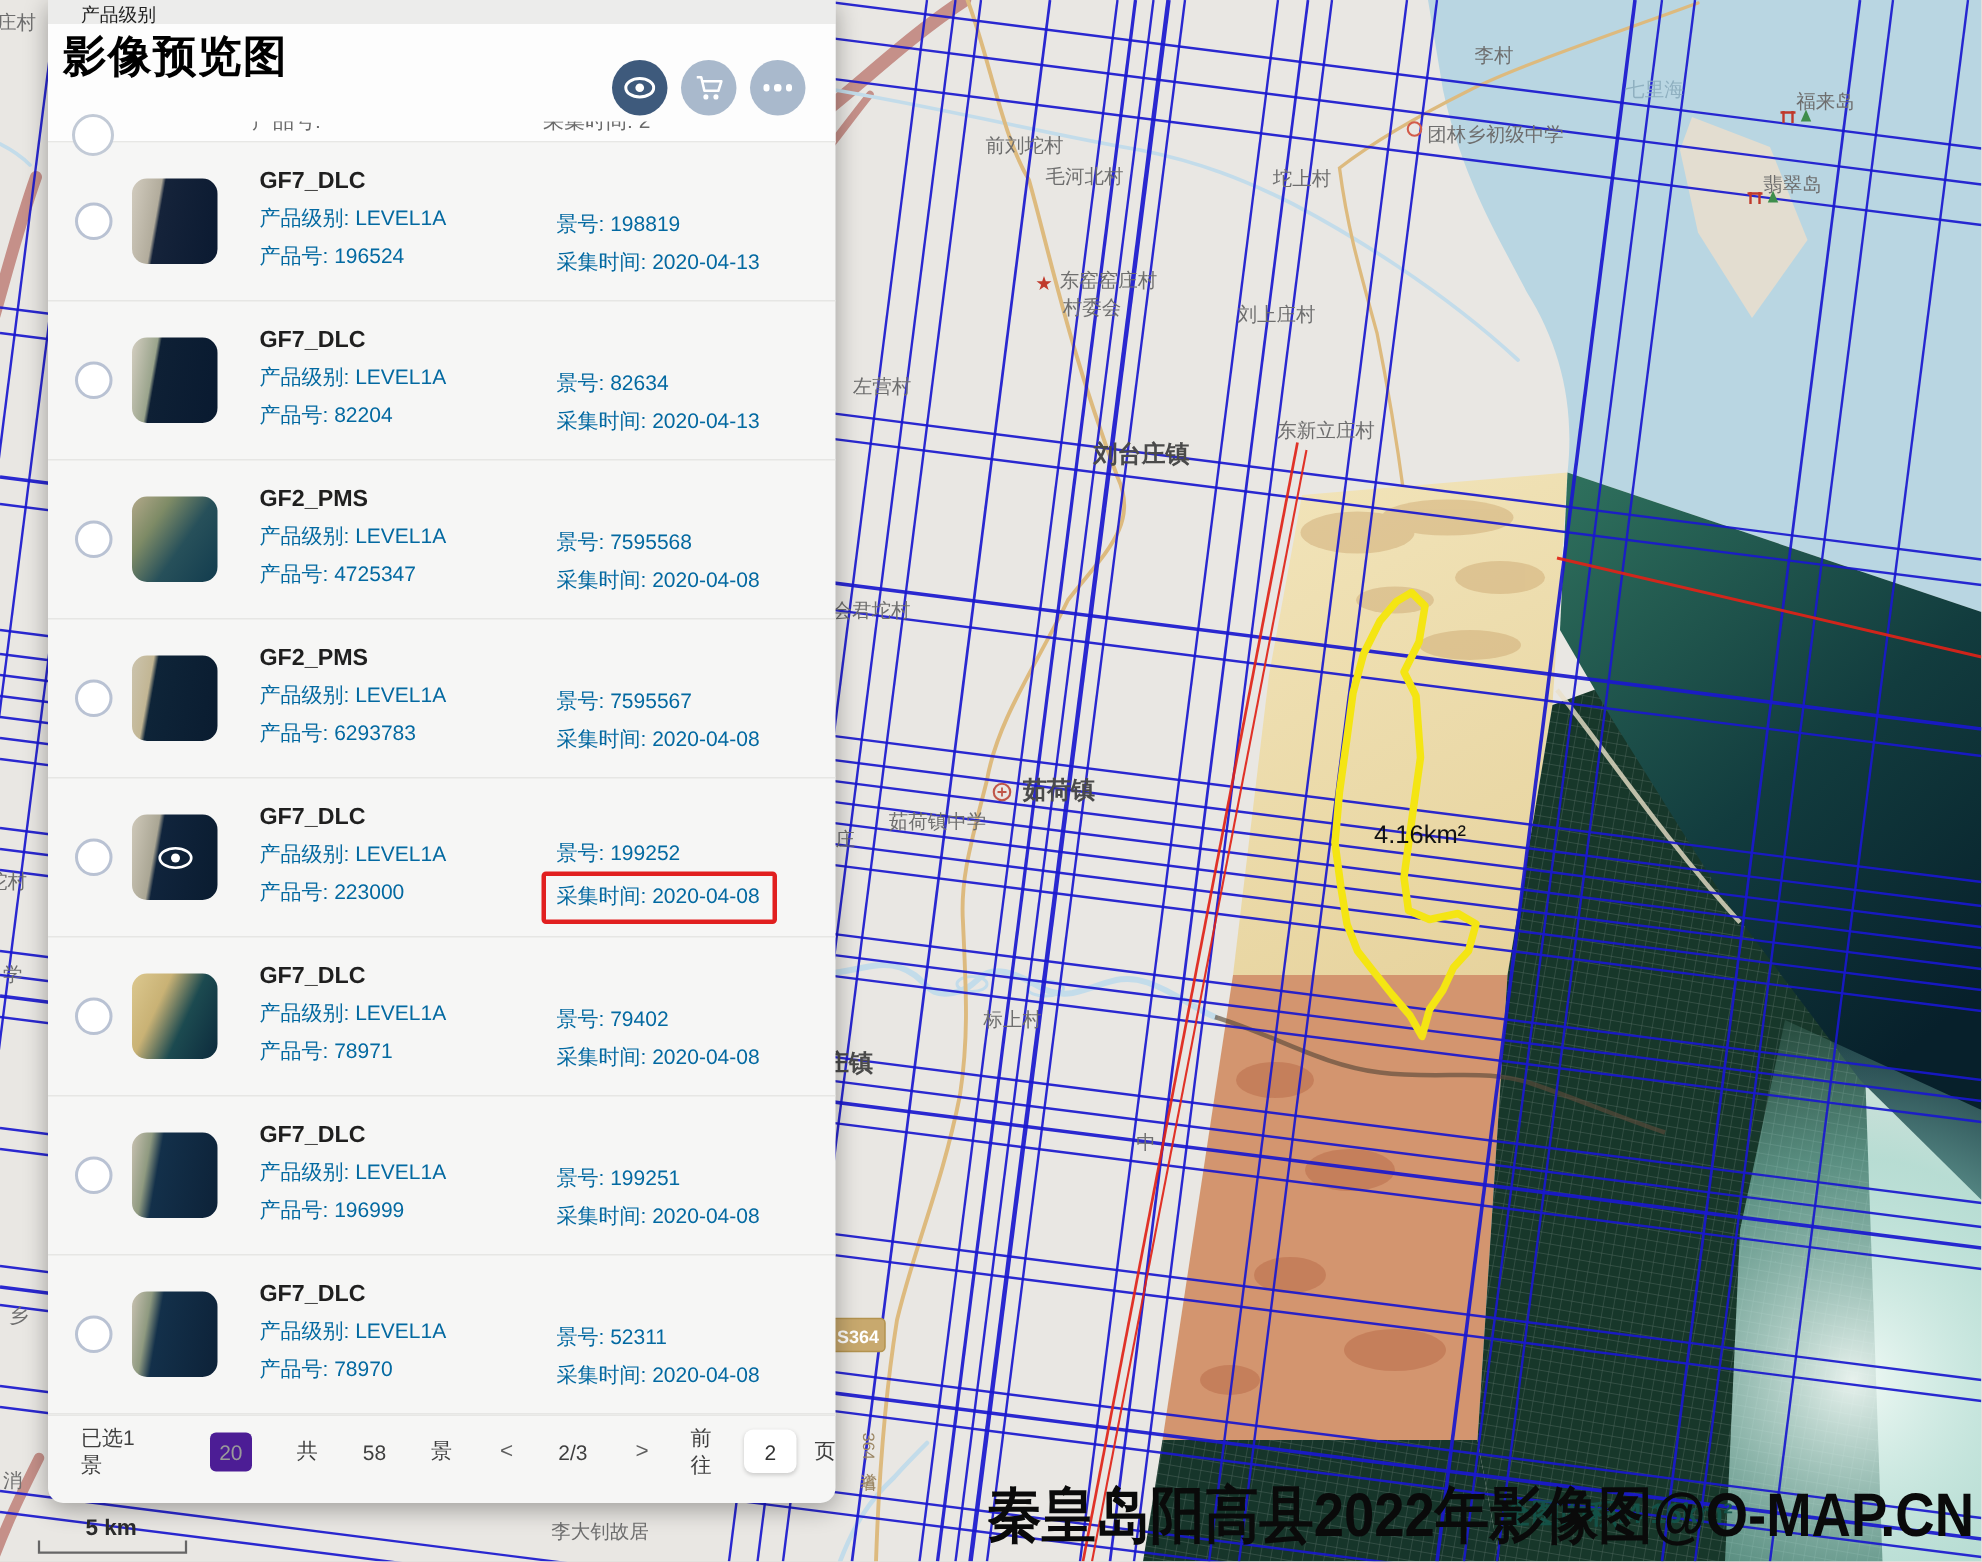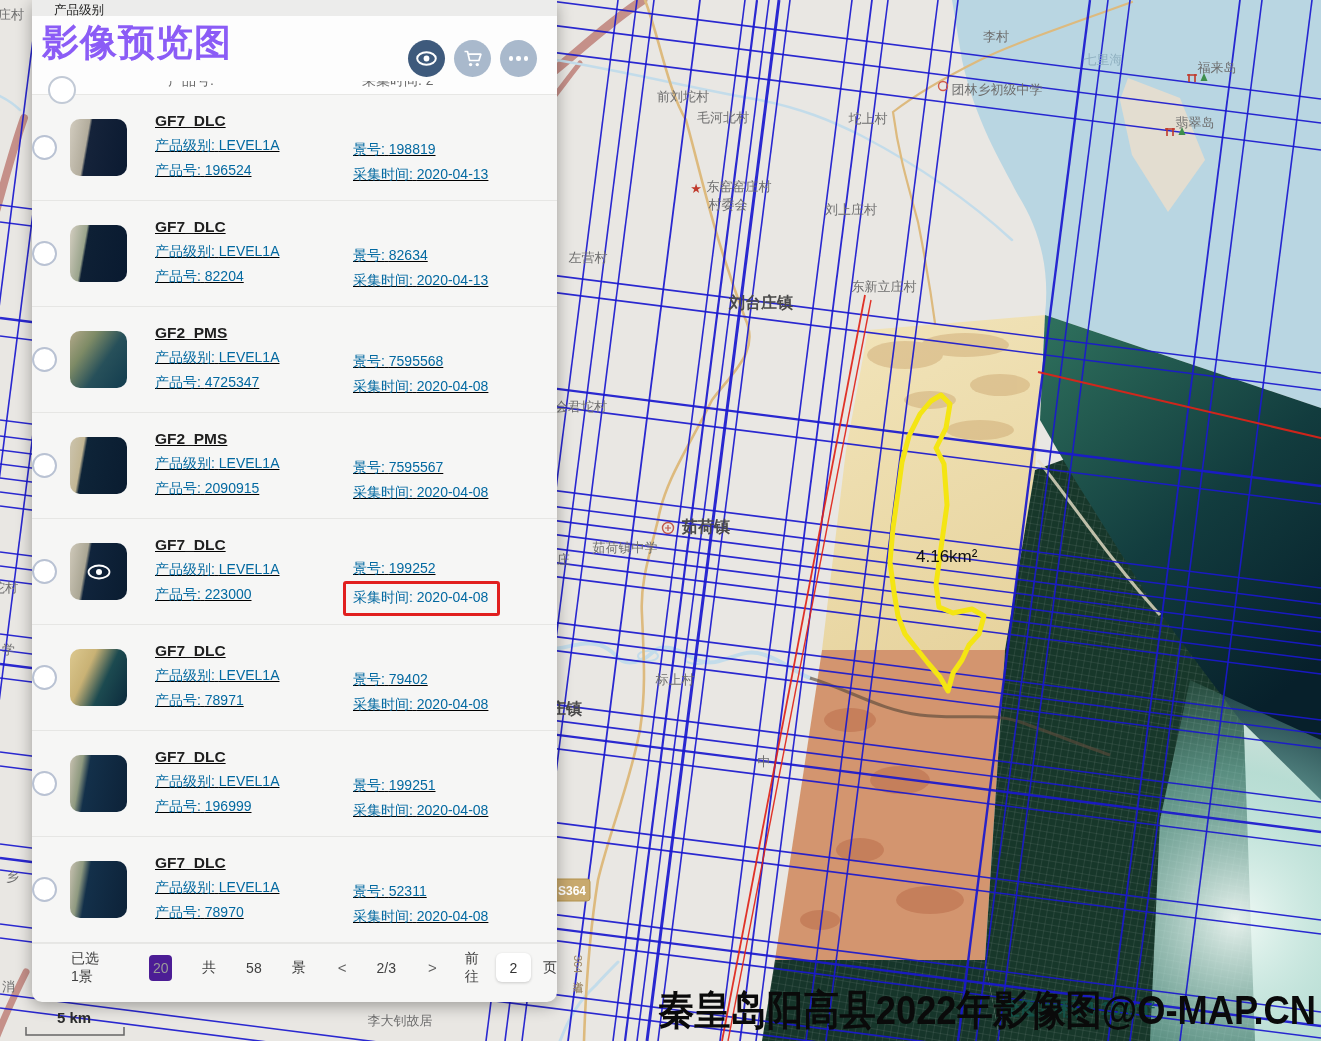--- a/index.html
+++ b/index.html
@@ -8,56 +8,56 @@
   #map-svg{position:absolute;left:0;top:0;z-index:0;}
 
   
   #panel{position:absolute;left:32px;top:0;width:525px;height:1002px;z-index:2;
          background:#f6f6f5;border-radius:0 0 10px 10px;
          box-shadow:0 4px 16px rgba(0,0,0,.33);display:flex;flex-direction:column;}
   .top-strip{height:16px;background:#ececeb;}
   .panel-header{position:relative;height:78px;background:#fdfdfd;
                 border-bottom:1px solid #e7e7e5;flex:none;}
   .filter-label{position:absolute;left:22px;top:-14px;font-size:12.5px;color:#222;}
-  .panel-title{position:absolute;left:10px;top:2px;margin:0;font-size:37px;
-               font-weight:bold;color:#8b5cf6;letter-spacing:1px;}
+  .panel-title{position:absolute;left:10px;top:2px;margin:0;font-size:29px;
+               font-weight:bold;color:#000000;letter-spacing:1px;}
   .toolbar{position:absolute;right:20px;top:24px;display:flex;gap:9px;}
   .tool-btn{width:37px;height:37px;border-radius:50%;border:none;cursor:pointer;
             display:flex;align-items:center;justify-content:center;padding:0;}
   .tool-btn.primary{background:#3e5a7c;}
   .tool-btn.muted{background:#a9b9cc;}
   .dots{display:flex;gap:3px;}
   .dots i{width:4.5px;height:4.5px;border-radius:50%;background:#fff;}
   .partial-radio{position:absolute;left:16px;bottom:-10px;width:24px;height:24px;
                  border-radius:50%;border:2px solid #c2cad6;background:#fff;}
   .partial-line{position:absolute;left:0;bottom:2px;height:11px;width:100%;
                 overflow:hidden;color:#6a6a6a;font-size:14px;}
   .partial-line span{position:absolute;top:-9px;}
 
   
   #product-list{flex:none;}
   .row{height:106px;display:flex;align-items:center;border-bottom:1px solid #e6e6e4;
-       box-sizing:border-box;text-decoration:underline;}
+       padding-left:18px;box-sizing:border-box;}
   .radio{width:21px;height:21px;flex:none;border-radius:50%;
          border:2px solid #b9c2d3;background:#fff;cursor:pointer;}
   .thumb{position:relative;width:57px;height:57px;flex:none;border-radius:10px;
          margin-left:13px;background:#16233a;}
   .thumb .eye-ov{position:absolute;inset:0;display:none;align-items:center;
                  justify-content:center;}
   .info{margin-left:28px;width:198px;flex:none;}
   .p-title{font-size:15.5px;font-weight:bold;color:#1f1f1f;margin-bottom:3px;}
   .p-line{font-size:14px;color:#0369a1;line-height:25px;white-space:nowrap;}
   .rcol{flex:1;padding-top:28px;}
   .rcol .p-line{position:relative;}
   .hl{display:inline-block;border:3px solid #e11f1f;border-radius:3px;
       padding:1px 9px 3px 7px;margin-left:-10px;}
 
   
   .pager{height:47px;border-top:1px solid #e7e7e5;display:flex;align-items:center;
-         font-size:14px;color:#3f3f3f;padding-left:39px;flex:none;}
+         font-size:14px;color:#3f3f3f;padding-left:22px;flex:none;}
   .pg-size{width:33px;height:26px;margin-left:44px;background:#4c1d95;border-radius:4px;
            color:#9a9a9a;display:flex;align-items:center;justify-content:center;
            cursor:pointer;}
   .pg-gap{margin-left:30px;}
   .pg-arrow{margin-left:26px;color:#5f5f5f;font-size:15px;cursor:pointer;
             background:none;border:none;font-family:inherit;}
   .pg-cur{margin-left:24px;}
   .pg-goto{margin-left:22px;}
   .pg-input{width:31px;height:27px;margin-left:12px;background:#fff;border:none;
             border-radius:6px;box-shadow:0 1px 3px rgba(0,0,0,.18);text-align:center;
@@ -369,21 +369,21 @@
   <div class="row">
     <span class="radio"></span>
     <div class="thumb" style="background: linear-gradient(100deg, rgb(204, 196, 174) 0%, rgb(194, 182, 148) 22%, rgb(14, 36, 56) 27%, rgb(10, 28, 48) 100%);">
       
     </div>
     <div class="info">
       <div class="p-title">GF2_PMS</div>
       <div class="p-line">
         <span>产品级别:</span> <span>LEVEL1A</span></div>
       <div class="p-line">
-        <span>产品号:</span> <span>2090915</span></div>
+        <span>产品号:</span> <span>6293783</span></div>
     </div>
     <div class="rcol">
       <div class="p-line">
         <span>景号:</span> <span>7595567</span></div>
       <div class="p-line">
         <span class="time-wrap">
           <span>采集时间:</span> <span>2020-04-08</span></span></div>
     </div>
   </div>
 

